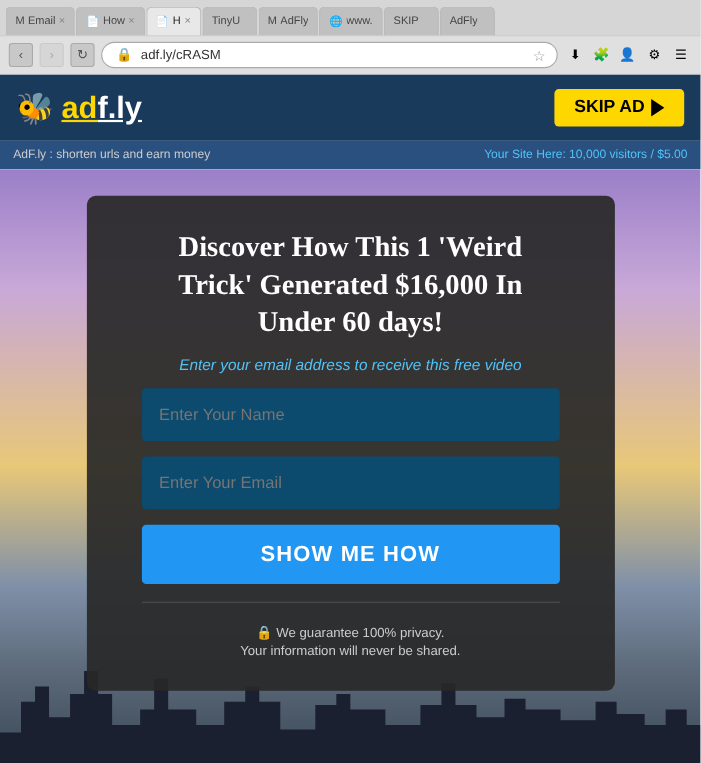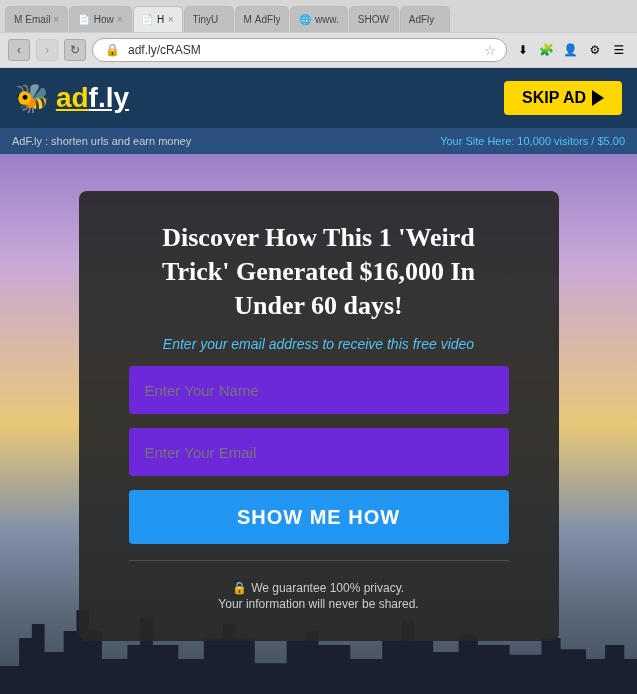--- a/index.html
+++ b/index.html
@@ -36,24 +36,24 @@
     .info-bar { background: #2a5080; display: flex; align-items: center; justify-content: space-between; padding: 4px 12px; height: 26px; }
     .info-left { font-size: 11px; color: #ccc; }
     .info-right { font-size: 11px; color: #4fc3f7; }
 
     
     .main-content { position: relative; height: calc(694px - 32px - 36px - 60px - 26px); overflow: hidden; }
     .bg-image { position: absolute; top: 0; left: 0; width: 100%; height: 100%; background: linear-gradient(180deg, #9b7fc8 0%, #c8a8d8 20%, #e8c878 50%, #8090a8 70%, #5a6878 85%, #3a4858 100%); }
     
     .city-silhouette { position: absolute; bottom: 0; left: 0; width: 100%; height: 140px; background: #1a2030; clip-path: polygon(0 100%, 0 80%, 3% 80%, 3% 60%, 5% 60%, 5% 50%, 7% 50%, 7% 70%, 10% 70%, 10% 55%, 12% 55%, 12% 40%, 14% 40%, 14% 55%, 16% 55%, 16% 75%, 20% 75%, 20% 65%, 22% 65%, 22% 45%, 24% 45%, 24% 65%, 28% 65%, 28% 75%, 32% 75%, 32% 60%, 35% 60%, 35% 50%, 37% 50%, 37% 60%, 40% 60%, 40% 78%, 45% 78%, 45% 62%, 48% 62%, 48% 55%, 50% 55%, 50% 65%, 55% 65%, 55% 75%, 60% 75%, 60% 62%, 63% 62%, 63% 48%, 65% 48%, 65% 62%, 68% 62%, 68% 70%, 72% 70%, 72% 58%, 75% 58%, 75% 65%, 80% 65%, 80% 72%, 85% 72%, 85% 60%, 88% 60%, 88% 68%, 92% 68%, 92% 75%, 95% 75%, 95% 65%, 98% 65%, 98% 75%, 100% 75%, 100% 100%); }
 
-    .content-box { position: absolute; top: 37px; left: 50%; transform: translateX(-50%); width: 480px; background: rgba(40, 40, 40, 0.92); border-radius: 8px; padding: 30px 50px 30px 50px; display: flex; flex-direction: column; align-items: center; gap: 14px; }
+    .content-box { position: absolute; top: 24px; left: 50%; transform: translateX(-50%); width: 480px; background: rgba(40, 40, 40, 0.92); border-radius: 8px; padding: 30px 50px 30px 50px; display: flex; flex-direction: column; align-items: center; gap: 14px; }
     .headline { font-size: 26px; font-weight: bold; color: #fff; text-align: center; line-height: 1.3; font-family: Georgia, serif; }
     .sub-headline { font-size: 14px; color: #4fc3f7; text-align: center; font-style: italic; }
-    .form-input { width: 100%; height: 48px; border: none; border-radius: 4px; background: #6d28d9; padding: 3px 16px; font-size: 15px; color: #aaa; outline: none; }
+    .form-input { width: 100%; height: 48px; border: none; border-radius: 4px; background: #0c4a6e; padding: 3px 16px; font-size: 15px; color: #aaa; outline: none; }
     .submit-btn { width: 100%; height: 54px; background: #2196f3; border: none; border-radius: 4px; color: #fff; font-size: 20px; font-weight: bold; letter-spacing: 1px; cursor: pointer; }
     .privacy-note { display: flex; flex-direction: column; align-items: center; gap: 2px; margin-top: 4px; }
     .privacy-line { font-size: 12px; color: #ccc; text-align: center; }
     .divider { width: 100%; height: 1px; background: rgba(255,255,255,0.15); margin: 2px 0; }
   </style>
 </head>
 <body>
 
 <div class="browser-chrome">
   <div class="tab-bar">
@@ -77,21 +77,21 @@
     </div>
     <div class="tab">
       <span class="tab-icon">M</span>
       <span class="tab-label">AdFly</span>
     </div>
     <div class="tab">
       <span class="tab-icon">🌐</span>
       <span class="tab-label">www.</span>
     </div>
     <div class="tab">
-      <span class="tab-label">SHOW</span>
+      <span class="tab-label">SKIP</span>
     </div>
     <div class="tab">
       <span class="tab-label">AdFly</span>
     </div>
   </div>
 
   <div class="nav-bar">
     <div class="nav-btn">‹</div>
     <div class="nav-btn disabled">›</div>
     <div class="nav-btn">↻</div>

